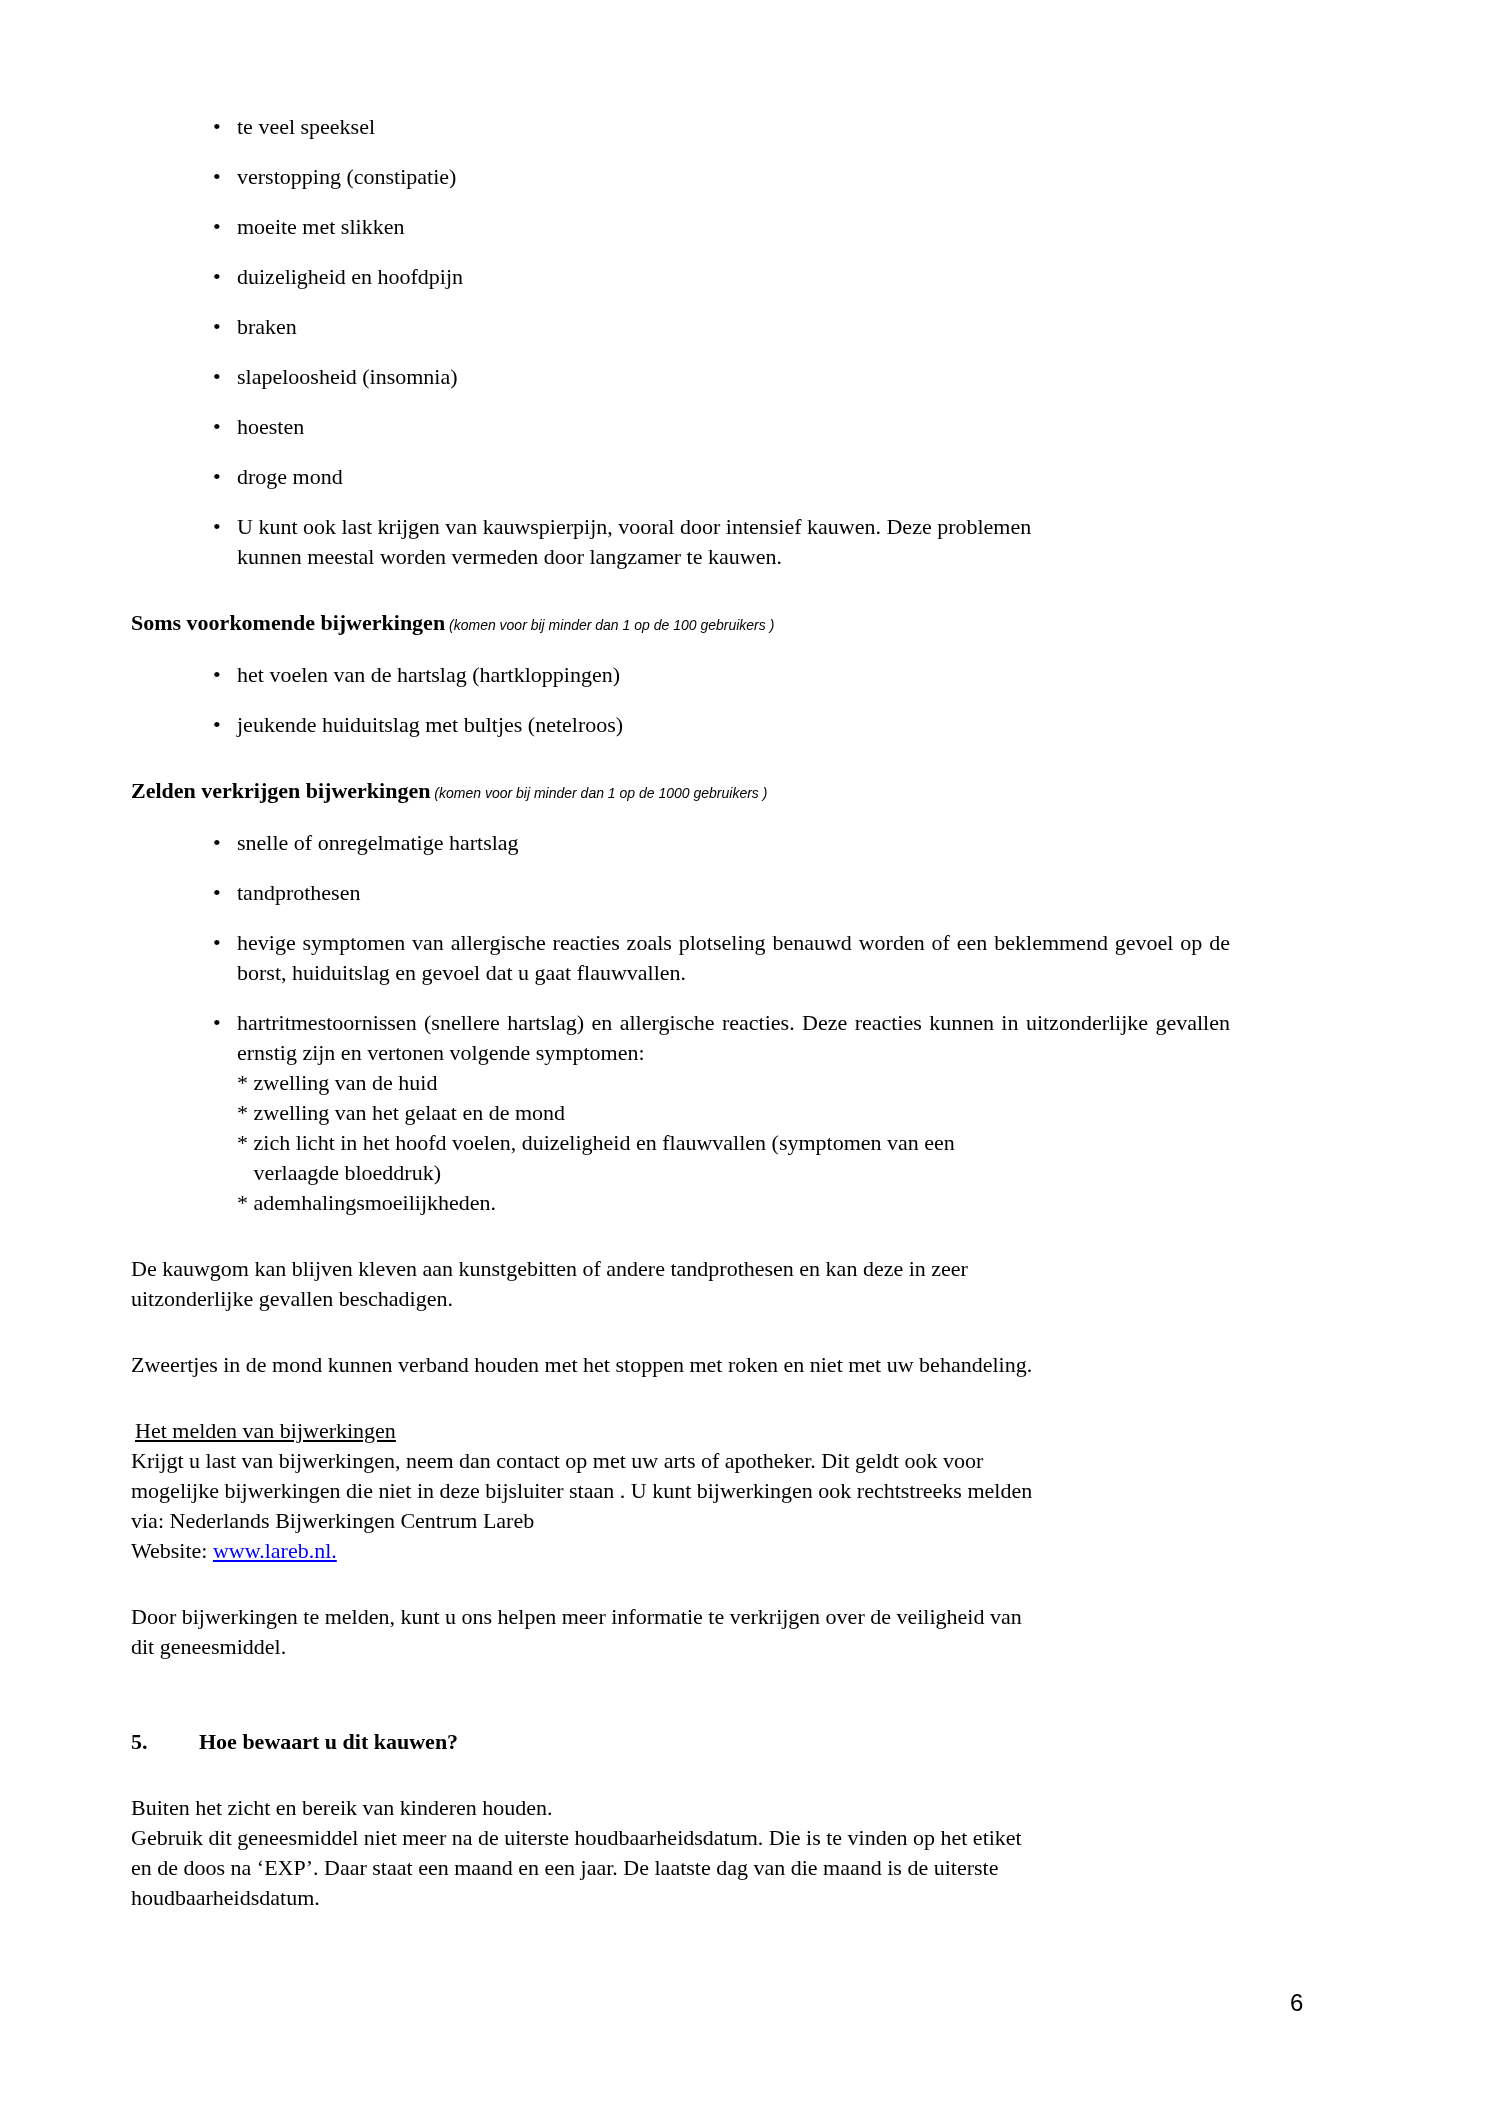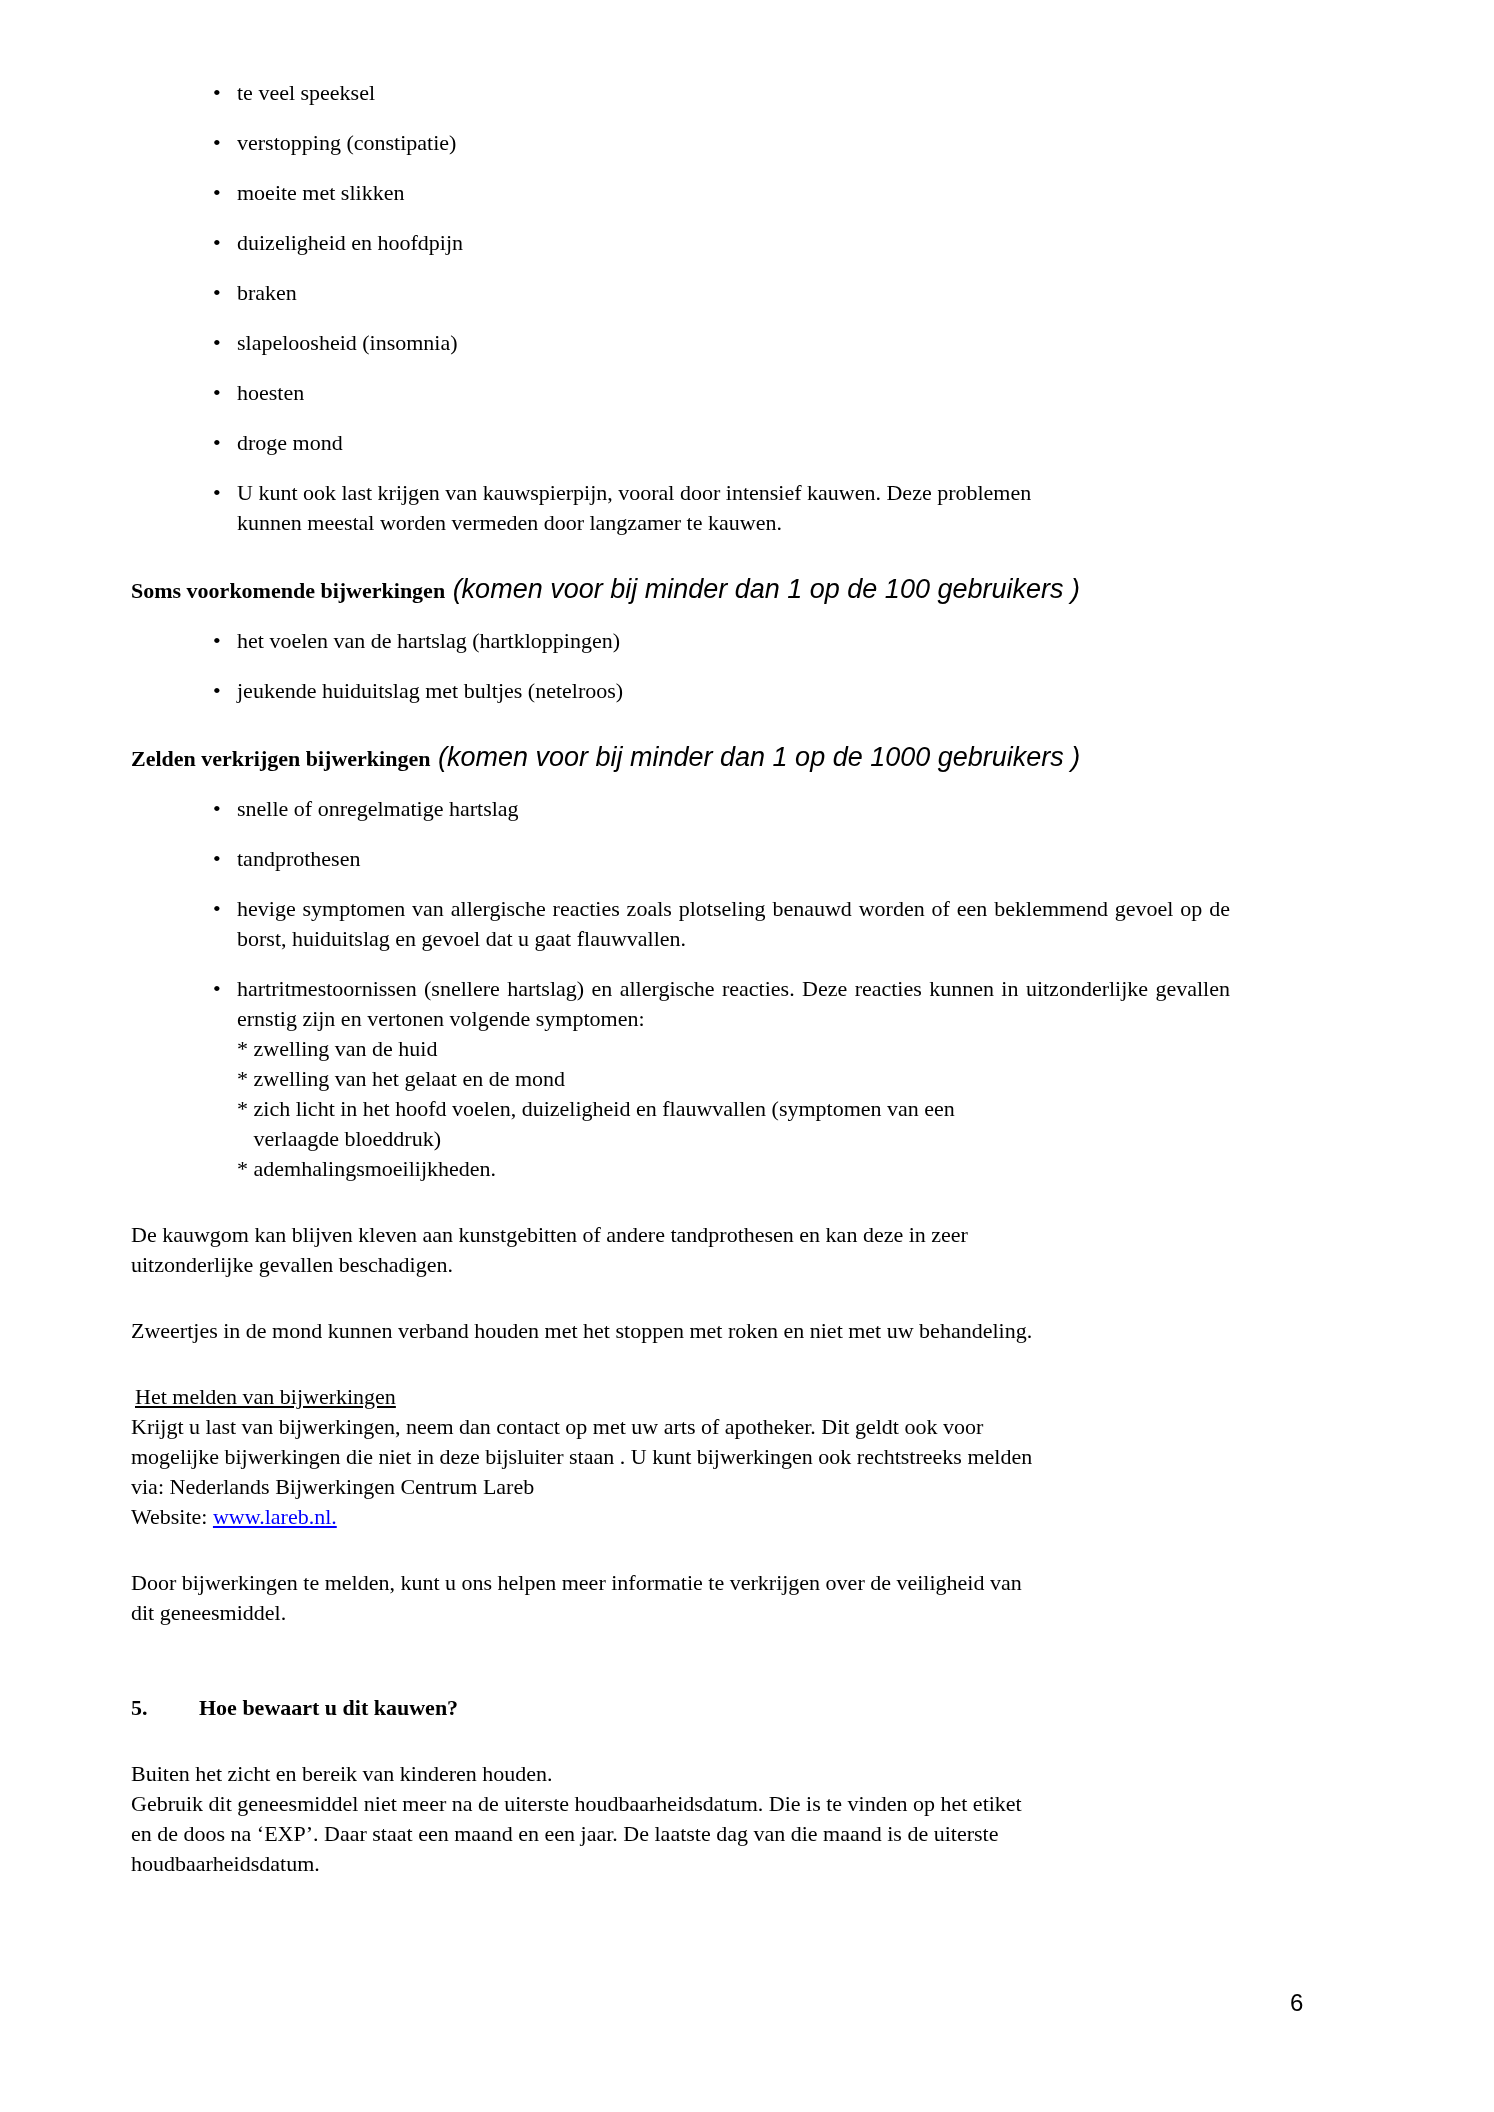--- a/index.html
+++ b/index.html
@@ -1,21 +1,21 @@
 <!DOCTYPE html>
 <html><head>
 <meta charset="utf-8">
 <style>
   html, body { margin: 0; padding: 0; background: #ffffff; }
   .page {
     position: relative;
     width: 1494px;
     height: 2112px;
     box-sizing: border-box;
-    padding: 78px 264px 0 131px;
+    padding: 112px 264px 0 131px;
     background: #ffffff;
     color: #000000;
     font-family: "Liberation Serif", serif;
     font-size: 22px;
     line-height: 30px;
   }
   ul.blist { margin: 0; padding: 0; list-style: none; }
   ul.blist > li {
     position: relative;
     padding-left: 106px;
@@ -31,21 +31,21 @@
   .lines { white-space: pre-line; }
   .justify { text-align: justify; }
   .subheading {
     margin: 36px 0 20px 0;
     font-weight: bold;
   }
   .subheading .freq {
     font-family: "Liberation Sans", sans-serif;
     font-style: italic;
     font-weight: normal;
-    font-size: 27px;
+    font-size: 14px;
   }
   .stars {
     white-space: pre-wrap;
   }
   .para { margin: 36px 0 0 0; }
   .para-tight { margin: 0; }
   .uheading {
     margin: 36px 0 0 4px;
     font-weight: normal;
     text-decoration: underline;

